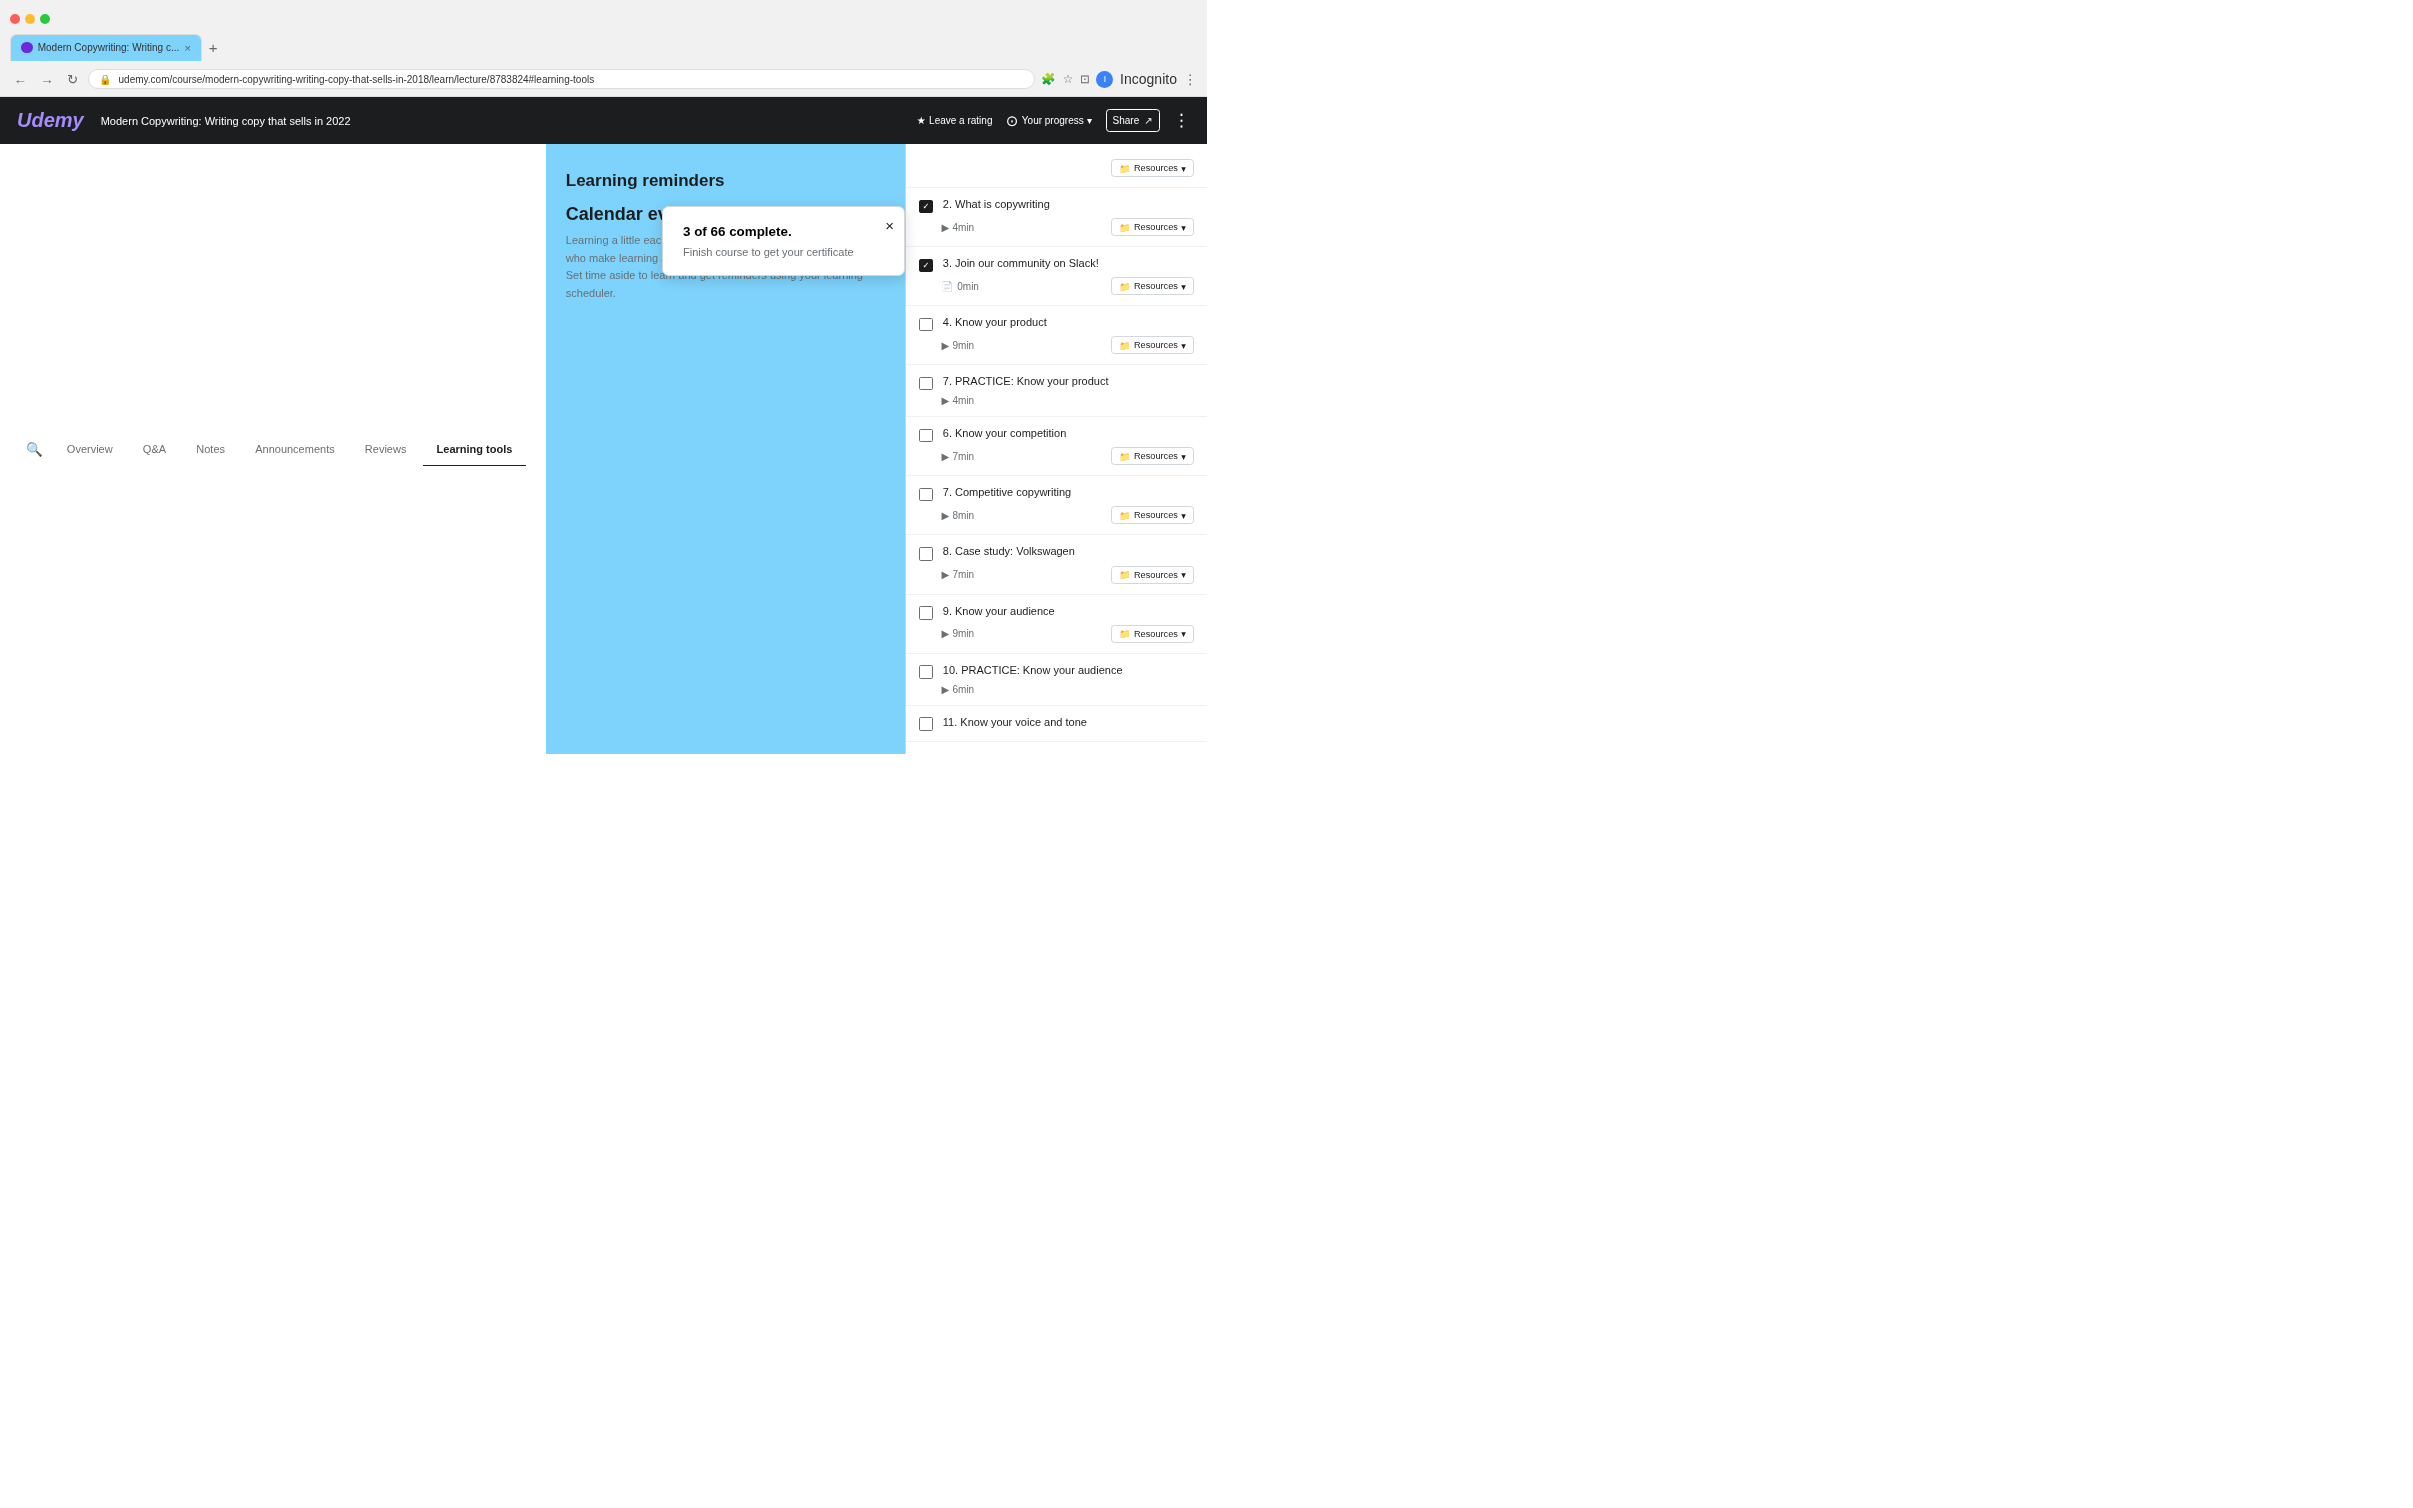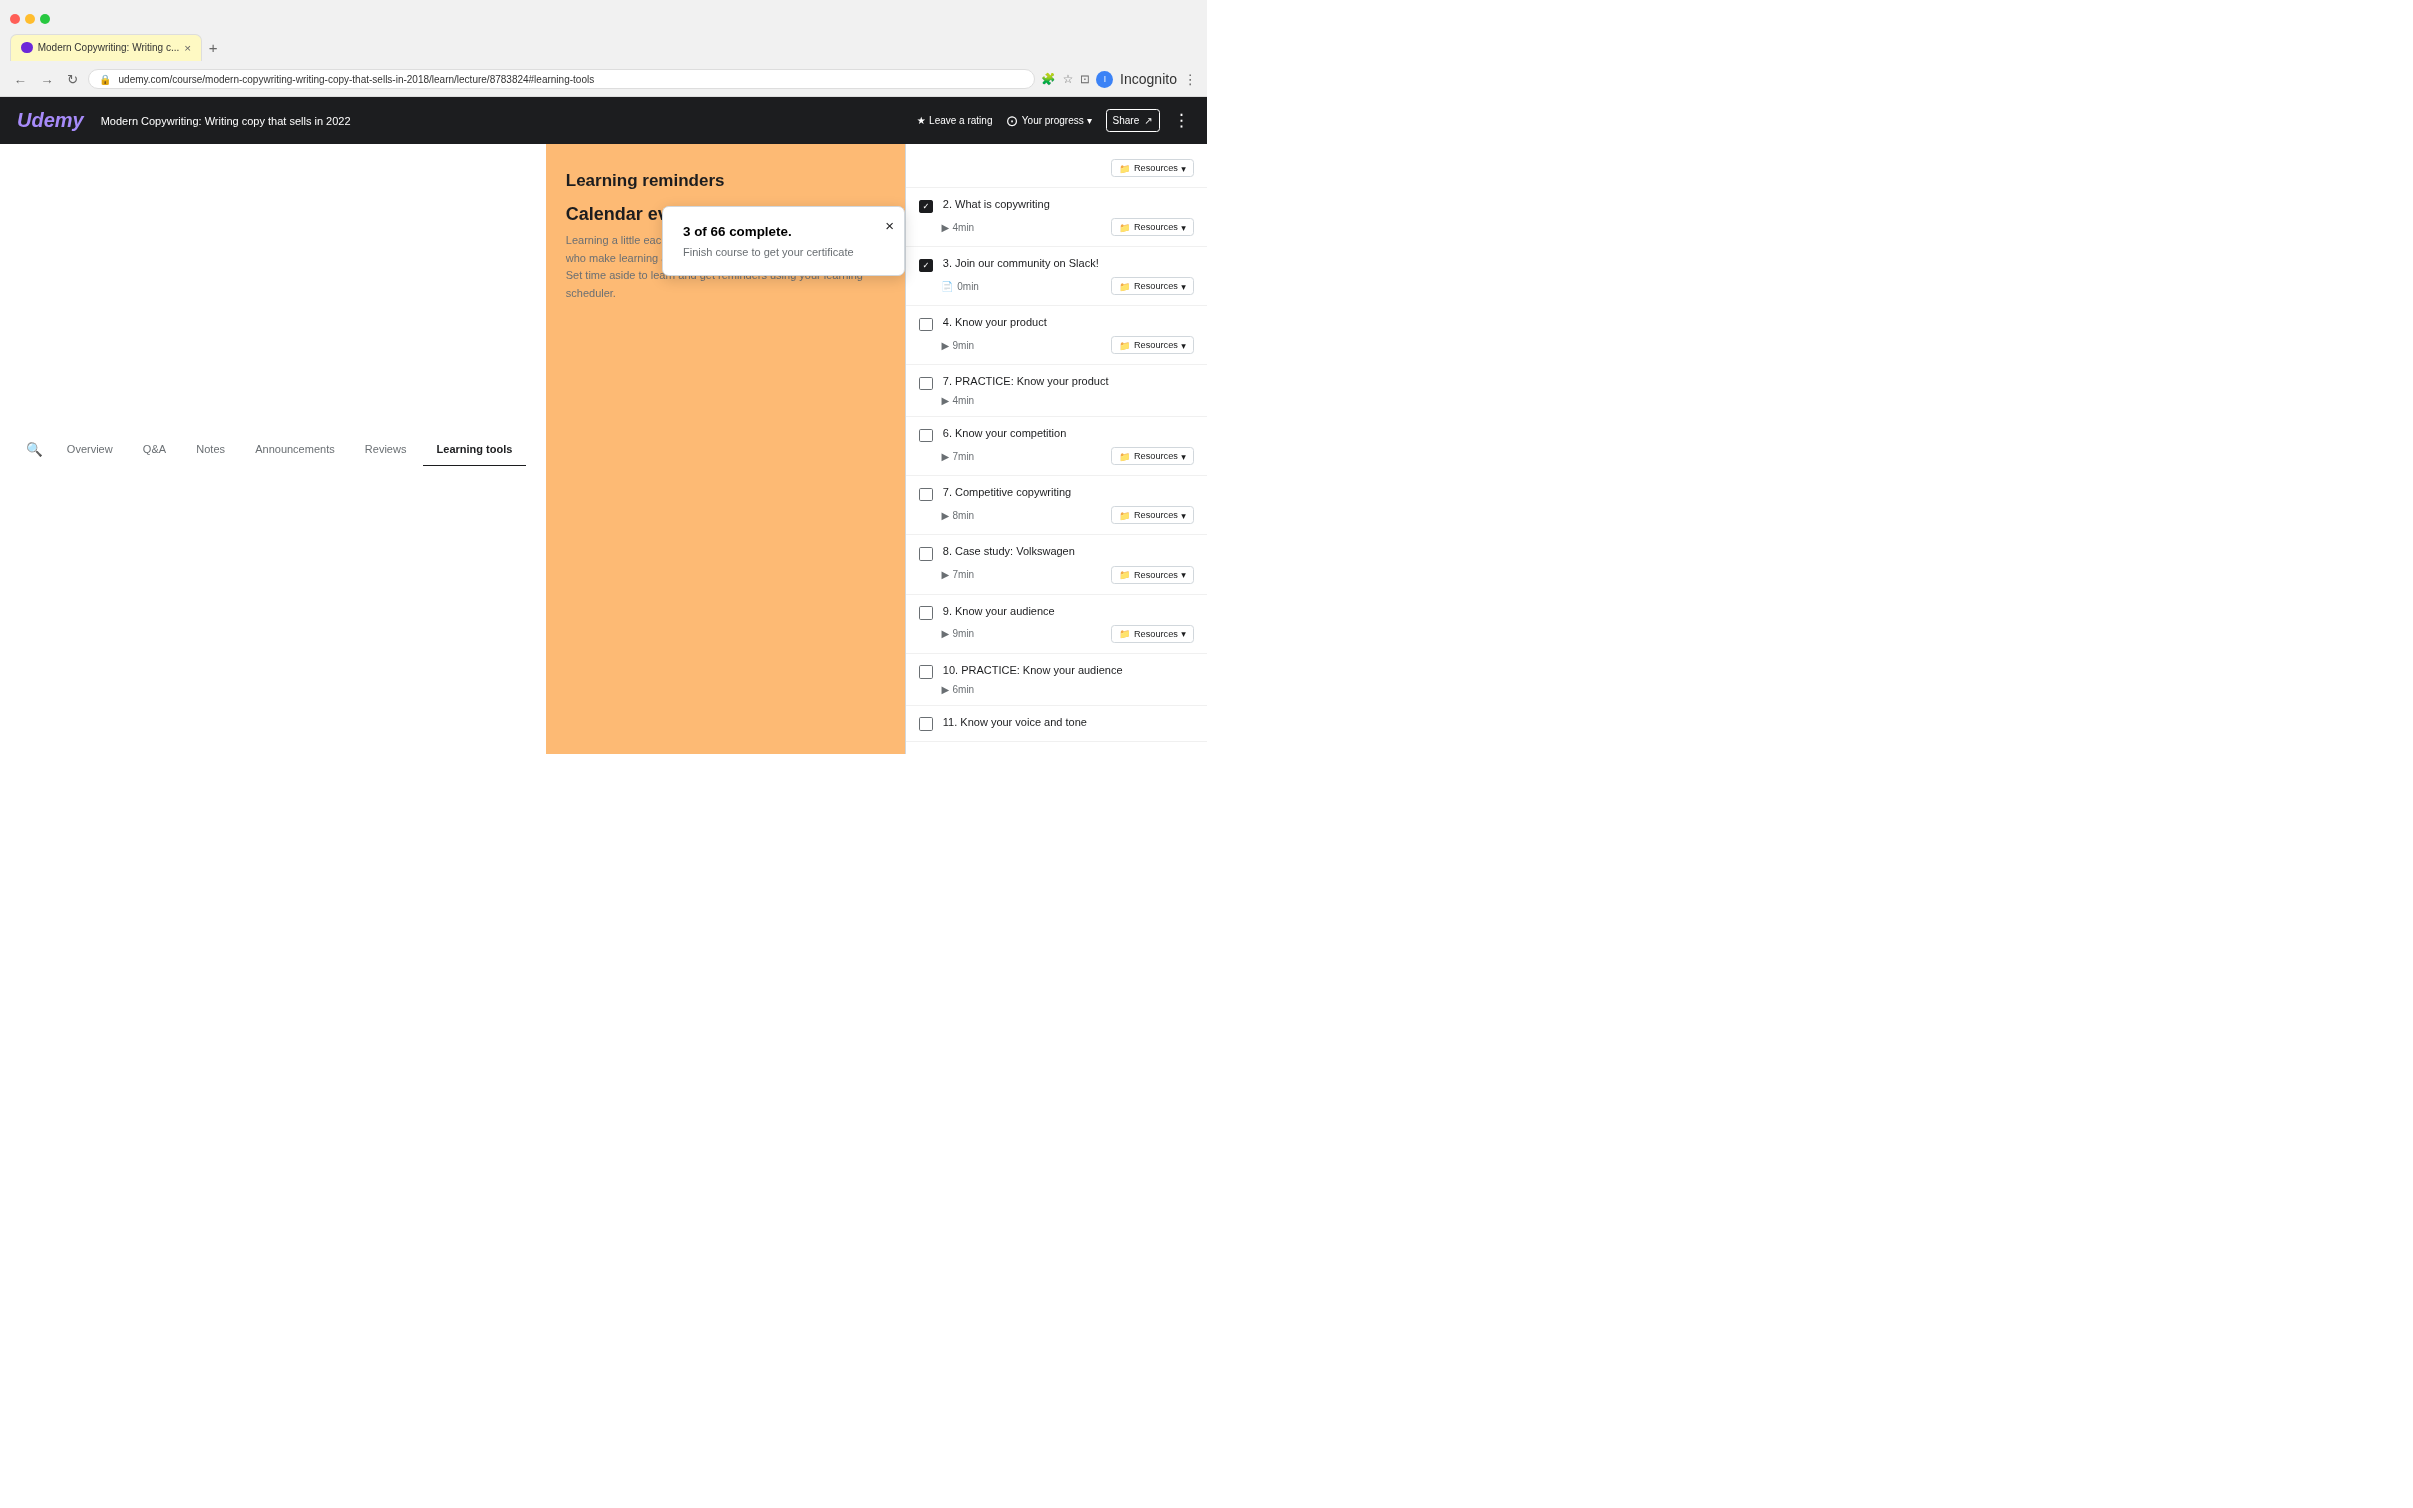--- a/index.html
+++ b/index.html
@@ -7,21 +7,21 @@
 
     
     .browser-chrome { background: #f1f1f1; border-bottom: 0.8px solid #ddd; }
     .title-bar { display: flex; align-items: center; padding: 6.7px 10px 0; gap: 6.7px; height: 32px; }
     .traffic-lights { display: flex; gap: 5px; align-items: center; }
     .traffic-light { width: 10px; height: 10px; border-radius: 50%; }
     .tl-red { background: #ff5f57; }
     .tl-yellow { background: #ffbd2e; }
     .tl-green { background: #28c840; }
     .tab-bar { display: flex; align-items: center; padding: 0 10px; height: 30px; }
-    .tab { display: flex; align-items: center; gap: 5px; background: #fef9c3; border-radius: 6.7px 6.7px 0 0; padding: 0 10px; height: 27px; font-size: 10px; color: #333; min-width: 151px; border: 0.8px solid #ddd; border-bottom: none; }
+    .tab { display: flex; align-items: center; gap: 5px; background: #7dd3fc; border-radius: 6.7px 6.7px 0 0; padding: 0 10px; height: 27px; font-size: 10px; color: #333; min-width: 151px; border: 0.8px solid #ddd; border-bottom: none; }
     .tab-favicon { width: 11.7px; height: 11.7px; background: #6d28d9; border-radius: 50%; flex-shrink: 0; }
     .tab-title { flex: 1; overflow: hidden; text-overflow: ellipsis; white-space: nowrap; }
     .tab-close { color: #666; font-size: 11.7px; cursor: pointer; }
     .tab-new { background: transparent; border: none; color: #666; font-size: 15px; padding: 0 6.7px; cursor: pointer; display: flex; align-items: center; }
     .address-bar { display: flex; align-items: center; padding: 3.4px 10px; gap: 6.7px; height: 34px; }
     .nav-btn { background: none; border: none; color: #666; font-size: 13.4px; cursor: pointer; padding: 3.4px; }
     .url-bar { flex: 1; background: #fff; border: 0.8px solid #ddd; border-radius: 17px; padding: 3.4px 10px; font-size: 10px; color: #333; display: flex; align-items: center; gap: 6.7px; }
     .url-text { flex: 1; font-size: 10px; color: #333; }
     .browser-icons { display: flex; gap: 6.7px; align-items: center; color: #666; font-size: 11.7px; }
 
@@ -51,21 +51,21 @@
     
     .video-watermark { position: absolute; bottom: 8.4px; right: 17px; color: rgba(255,255,255,0.5); font-size: 9.2px; }
     
     
     .tab-nav { display: flex; align-items: center; border-bottom: 0.8px solid #d1d7dc; padding: 0 20px; background: #fff; gap: 3.4px; }
     .tab-nav-item { padding: 10px 13.4px; font-size: 11px; color: #6a6f73; cursor: pointer; border-bottom: 1.7px solid transparent; white-space: nowrap; }
     .tab-nav-item.active { color: #1c1d1f; border-bottom: 1.7px solid #1c1d1f; font-weight: 600; }
     .tab-nav-search { background: none; border: none; cursor: pointer; padding: 6.7px; color: #6a6f73; font-size: 13.4px; }
 
     
-    .content-area { flex: 1; padding: 27px 20px; overflow-y: auto; background: #fdba74; }
+    .content-area { flex: 1; padding: 27px 20px; overflow-y: auto; background: #7dd3fc; }
     .section-title { font-size: 17px; font-weight: 700; color: #1c1d1f; margin-bottom: 13.4px; }
     .section-subtitle { font-size: 18px; font-weight: 700; color: #1c1d1f; margin-bottom: 6.7px; }
     .section-text { font-size: 11px; color: #6a6f73; line-height: 1.6; }
 
     
     .sidebar { width: 302px; flex-shrink: 0; background: #fff; border-left: 0.8px solid #d1d7dc; overflow-y: auto; }
     .sidebar-item { padding: 10px 13.4px; border-bottom: 0.8px solid #f0f0f0; }
     .sidebar-item-header { display: flex; align-items: flex-start; gap: 10px; }
     .checkbox { width: 13.4px; height: 13.4px; border: 1.7px solid #6a6f73; border-radius: 1.7px; flex-shrink: 0; margin-top: 1.7px; display: flex; align-items: center; justify-content: center; cursor: pointer; }
     .checkbox.checked { background: #1c1d1f; border-color: #1c1d1f; }

